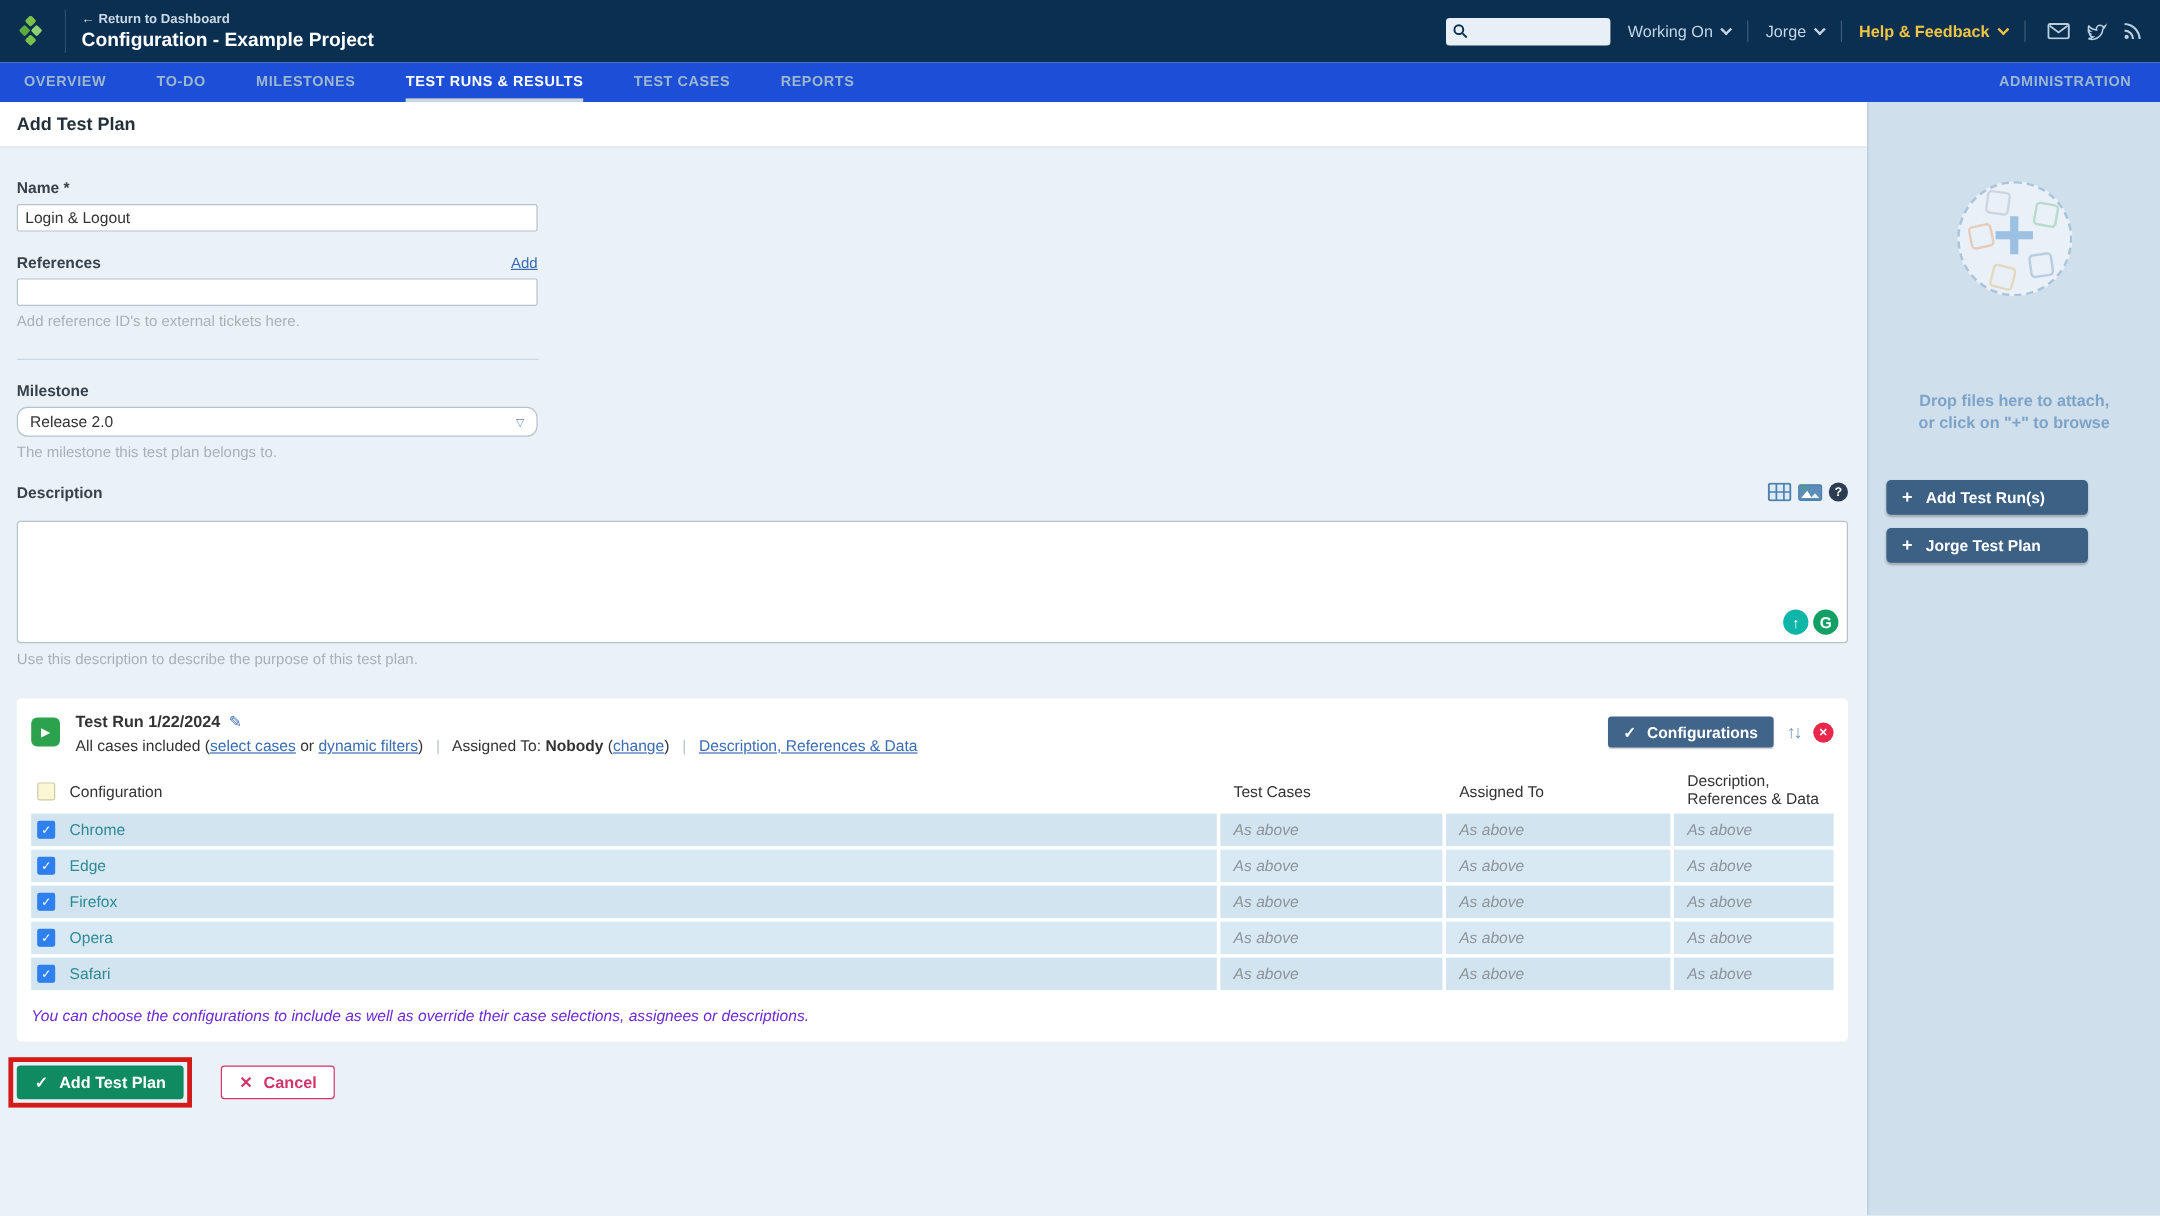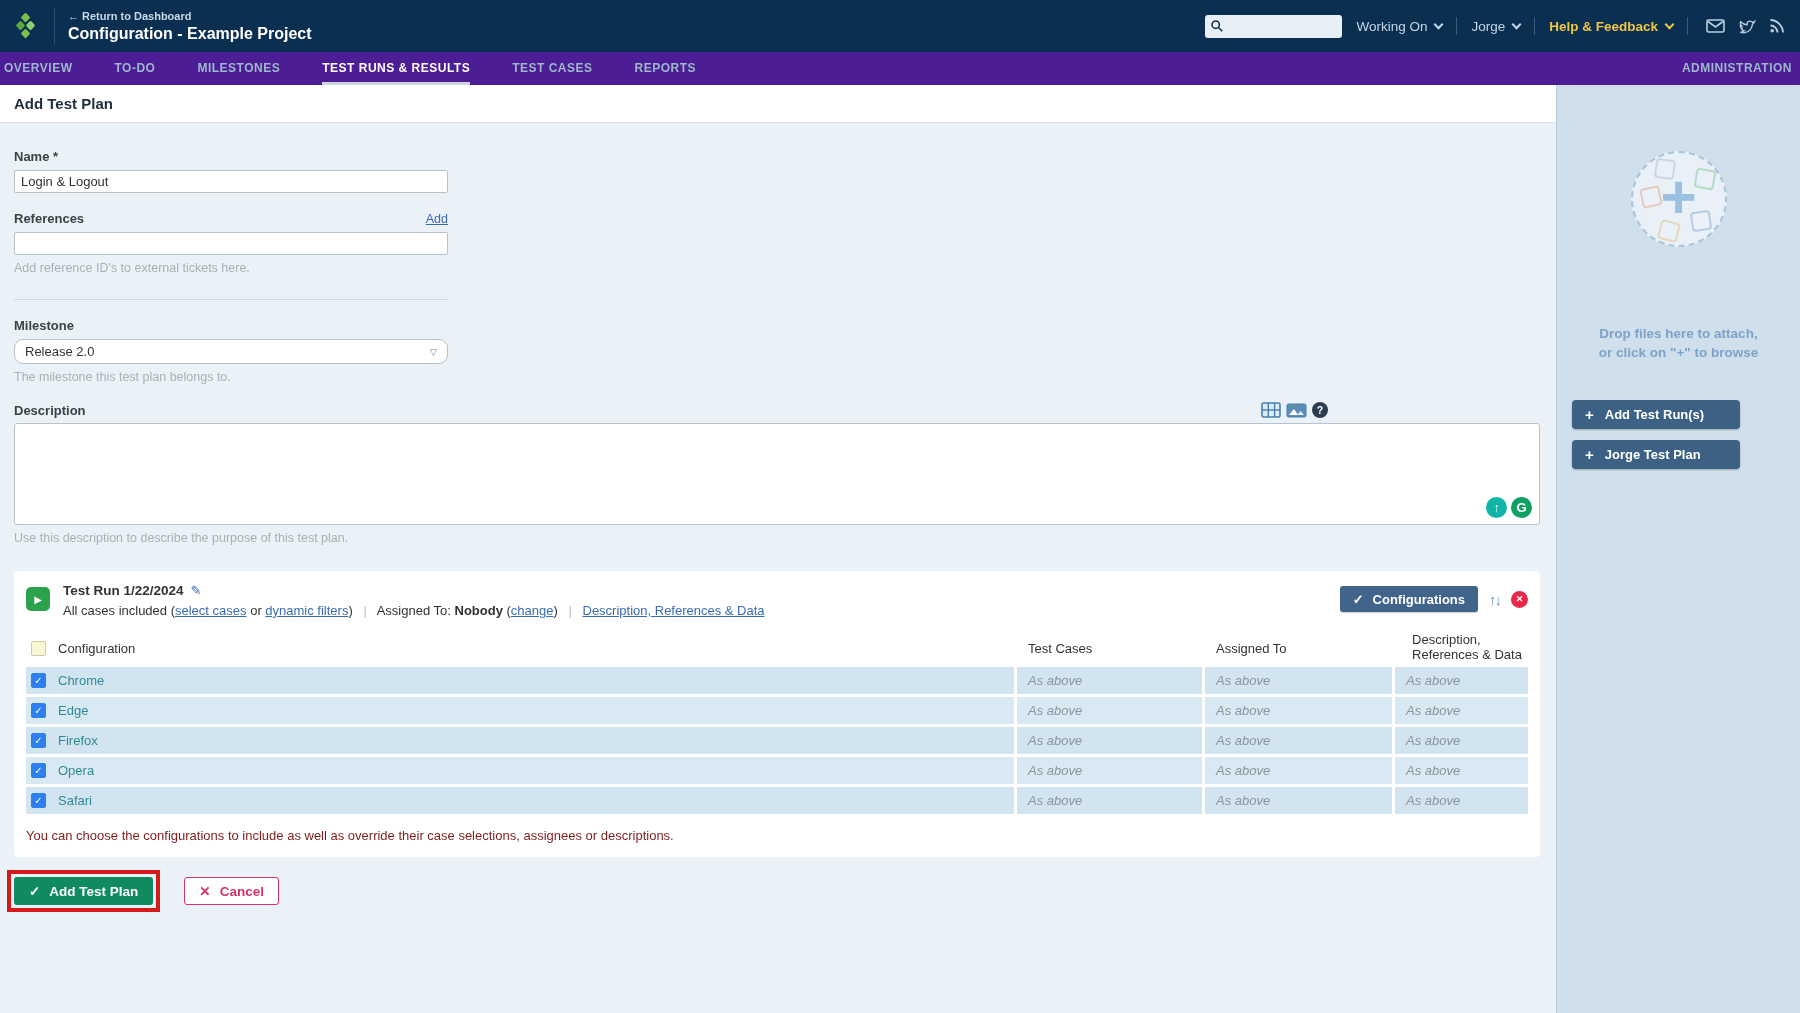--- a/index.html
+++ b/index.html
@@ -18,34 +18,34 @@
   .topbar-right { margin-left:auto; display:flex; align-items:center; gap:14px; padding-right:14px; }
   .search-box { width:137px; height:23px; background:#e9eff6; border-radius:3px; display:flex; align-items:center; padding:0 5px; }
   .search-box input { border:none; background:transparent; outline:none; width:110px; font-size:12px; color:#23303c; }
   .tb-item { color:#c2d6e6; font-size:13.5px; display:flex; align-items:center; cursor:pointer; white-space:nowrap; }
   .tb-item.help { color:#f0c543; font-weight:bold; }
   .chev { width:7px; height:7px; border-right:2px solid currentColor; border-bottom:2px solid currentColor; transform:rotate(45deg); display:inline-block; margin-left:8px; margin-top:-4px; }
   .tb-sep { width:1px; height:18px; background:#3e5a76; }
   .tb-icons { display:flex; align-items:center; gap:13px; margin-left:4px; }
   .tb-icons svg { display:block; }
   
-  .tabbar { height:33px; background:#4c1d95; display:flex; align-items:stretch; padding:0 4px; }
+  .tabbar { height:33px; background:#1d4ed8; display:flex; align-items:stretch; padding:0 20px; }
   .tab { display:flex; align-items:center; color:#9db7cc; font-size:12px; font-weight:bold; letter-spacing:.5px; margin-right:42px; border-bottom:3px solid transparent; padding-top:2px; cursor:pointer; white-space:nowrap; }
   .tab.active { color:#ffffff; border-bottom-color:#ccd6dd; }
   .tab.admin { margin-left:auto; margin-right:4px; }
   
   .layout { display:flex; height:928px; }
   .main-col { width:1556px; display:flex; flex-direction:column; }
   .page-title-bar { height:38px; background:#ffffff; border-bottom:1px solid #d9e2ea; display:flex; align-items:center; padding-left:14px; }
   .page-title { font-size:15px; font-weight:bold; color:#23303c; }
   .content { flex:1; padding:12px 16px 0 14px; }
   
   .field-label { font-size:13px; font-weight:bold; color:#38424b; margin-bottom:6px; }
   .label-row { display:flex; justify-content:space-between; align-items:flex-end; width:434px; margin-bottom:6px; }
-  .label-row.full { width:1314px; margin-bottom:5px; }
+  .label-row.full { width:1526px; margin-bottom:16px; }
   .text-input { width:434px; height:23px; border:1px solid #b6c3cc; border-radius:2px; background:#fff; padding:0 6px; font-size:13px; color:#333; font-family:"Liberation Sans", sans-serif; }
   .hint { font-size:12.5px; color:#a9b1b7; margin-top:6px; }
   .hint .it { font-style:italic; }
   .link { color:#3a6cb3; text-decoration:underline; cursor:pointer; }
   .section-divider { width:435px; border-top:1px solid #ccd9e2; margin:24px 0 0 0; }
   .mt14 { margin-top:14px; } .mt18 { margin-top:18px; }
   .select-box { width:434px; height:25px; border:1px solid #b6c3cc; border-radius:9px; background:#fff; display:flex; align-items:center; justify-content:space-between; padding:0 10px; cursor:pointer; }
   .select-value { font-size:13px; color:#333; }
   .select-arrow { font-size:9px; color:#5e83a3; }
   .desc-icons { display:flex; align-items:center; gap:5px; }
@@ -73,31 +73,31 @@
   
   .cfg-table { margin-top:14px; }
   .t-row { display:flex; align-items:stretch;margin-top:12px; }
   .t-head { height:32px; }
   .cell { display:flex; align-items:center; }
   .c1 { flex:1; padding-left:5px; }
   .c2 { width:185px; padding-left:11px; margin-left:3px; }
   .c3 { width:187px; padding-left:11px; margin-left:3px; }
   .c4 { width:133px; padding-left:11px; margin-left:3px; }
   .t-head .cell { font-size:13px; color:#333; background:#fff; }
-  .head-desc { line-height:1.15;justify-content:center; }
+  .head-desc { line-height:1.15; }
   .data-row { height:27px; margin-top:3px; }
   .data-row .cell { font-size:13px; }
   .data-row:nth-child(even) .cell { background:#d2e4ef; }
   .data-row:nth-child(odd) .cell { background:#d9e9f3; }
   .checkbox { width:15px; height:15px; border-radius:2px; margin-right:12px; flex:none; cursor:pointer; }
   .cb-unchecked { background:#fbf7d5; border:1px solid #cfc9a6; }
   .cb-checked { background:#2e7ff0; border:1px solid #2e7ff0; color:#fff; font-size:10px; display:flex; align-items:center; justify-content:center; }
   .cfg-link { color:#2e8b96; text-decoration:none; cursor:pointer; }
   .as-above { font-style:italic; color:#8b949b; }
-  .card-footer { margin-top:14px; font-size:13px; color:#7f1d1d; }
+  .card-footer { margin-top:14px; font-size:13px; color:#6d28d9;font-style:italic; }
   
   .actions { display:flex; align-items:center; margin-top:13px; }
   .annotation { border:4px solid #d51a1a; padding:3px; display:inline-flex; margin-left:-7px; }
   .add-btn { background:#0f8a61; color:#fff; border:none; border-radius:3px; height:28px; padding:0 15px; font-size:13.5px; font-weight:bold; display:flex; align-items:center; gap:9px; cursor:pointer; font-family:"Liberation Sans", sans-serif; }
   .cancel-btn { background:#fff; color:#d2346b; border:1px solid #d2346b; border-radius:3px; height:28px; padding:0 14px; font-size:13.5px; font-weight:bold; display:flex; align-items:center; gap:9px; margin-left:24px; cursor:pointer; font-family:"Liberation Sans", sans-serif; }
   
   .sidebar { width:244px; background:#cfdfeb; border-left:1px solid #b7cbd9; display:flex; flex-direction:column; align-items:center; }
   .dropzone { width:96px; height:96px; margin-top:66px; border-radius:50%; background:#e9f0f7; border:2px dashed #a9c4dc; position:relative; cursor:pointer; overflow:hidden; }
   .dz-plus { position:absolute; left:50%; top:50%; transform:translate(-50%,-54%); font-size:62px; font-weight:bold; color:#9cc0e2; }
   .dz-chip { position:absolute; width:20px; height:20px; border-radius:4px; opacity:.30; border:2px solid; }

